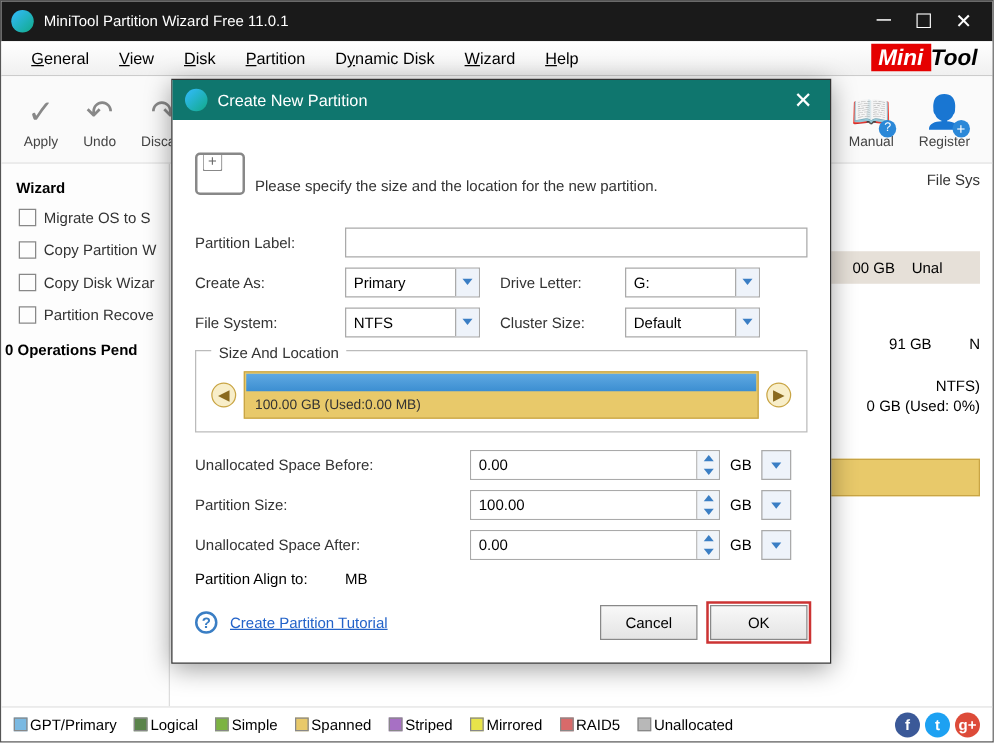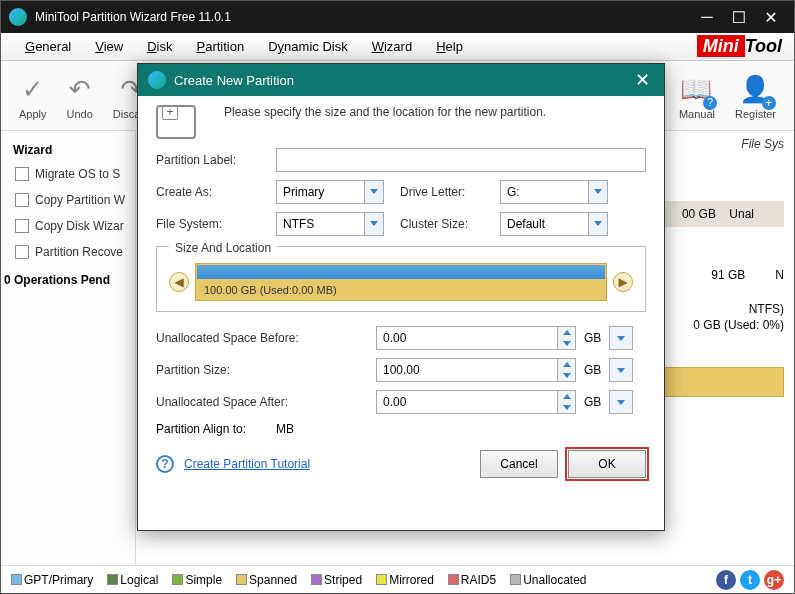--- a/index.html
+++ b/index.html
@@ -29,41 +29,41 @@
     
     .body-area { display: flex; height: calc(100% - 32px - 28px - 70px - 28px); }
     .sidebar { width: 135px; background: #fdfdfd; border-right: 1px solid #ddd; padding: 8px 0; font-size: 12px; }
     .sidebar .section-title { font-weight: bold; padding: 4px 12px; }
     .sidebar .side-item { padding: 6px 4px 6px 14px; display: flex; align-items: center; gap: 6px; color: #333; cursor: pointer; }
     .sidebar .side-item .sicon { width: 14px; height: 14px; border: 1px solid #888; display: inline-block; }
     .sidebar .pending { padding: 8px 3px; font-weight: bold; font-size: 12px; }
     
     
     .main { flex: 1; background: #fff; position: relative; font-size: 12px; padding: 4px; }
-    .main .fs-header { position: absolute; right: 10px; top: 6px; color: #333; font-style: italic; }
+    .main .fs-header { position: absolute; right: 10px; top: 6px; color: #333; }
     .main .disk-row { position: absolute; right: 10px; top: 70px; background: #e6e0d8; padding: 6px 30px 6px 10px; width: 130px; text-align: right; }
     .main .part-info { position: absolute; right: 10px; top: 136px; text-align: right; font-size: 12px; line-height: 1.4; }
     .main .part-bar { position: absolute; right: 10px; top: 236px; width: 130px; height: 30px; background: #e8c96a; border: 1px solid #c9a545; }
     .main .part-bar-inner { height: 100%; width: 4px; background: #7ab9e2; }
     
     
     .legendbar { height: 28px; background: #fff; border-top: 1px solid #ddd; display: flex; align-items: center; padding: 0 10px; font-size: 12px; gap: 14px; }
     .legendbar .legend-item { display: flex; align-items: center; gap: 2px; }
     .legendbar .swatch { width: 11px; height: 11px; border: 1px solid #888; }
     .legendbar .social { margin-left: auto; display: flex; gap: 4px; }
     .legendbar .social-icon { width: 20px; height: 20px; border-radius: 50%; color: #fff; display: flex; align-items: center; justify-content: center; font-size: 12px; font-weight: bold; }
     
     
     .modal { position: absolute; left: 136px; top: 62px; width: 528px; height: 468px; background: #fff; border: 1px solid #333; box-shadow: 0 4px 20px rgba(0,0,0,0.4); font-size: 12px; z-index: 100; }
     .modal .mtitlebar { height: 32px; background: #0f766e; color: #fff; display: flex; align-items: center; padding: 0 10px; }
     .modal .mtitlebar .micon { width: 18px; height: 18px; background: linear-gradient(135deg, #3bf, #1a8); border-radius: 50%; margin-right: 8px; }
     .modal .mtitlebar .mtitle { flex: 1; font-size: 13px; }
     .modal .mtitlebar .mclose { font-size: 18px; cursor: pointer; padding: 0 4px; }
     
-    .modal .mheader { display: flex; align-items: flex-start; padding: 9px 18px; gap: 28px; }
+    .modal .mheader { display: flex; align-items: flex-end; padding: 26px 18px; gap: 8px; }
     .modal .mheader .hicon { width: 40px; height: 34px; border: 2px solid #888; border-radius: 4px; position: relative; }
     .modal .mheader .hicon::before { content: "+"; position: absolute; top: -2px; left: 4px; font-size: 12px; color: #666; border: 1px solid #888; width: 14px; text-align: center; border-top: none; border-radius: 0 0 2px 2px; }
     .modal .mheader .hdesc { font-size: 12px; color: #333; }
     
     .modal .mbody { padding: 0 18px; }
     .form-row { display: flex; align-items: center; margin-bottom: 8px; }
     .form-row label { width: 120px; color: #333; }
     .form-row .finput { height: 24px; border: 1px solid #aaa; padding: 0 6px; font-size: 12px; }
     .form-row .full { flex: 1; }
     .form-row .sel { width: 108px; height: 24px; border: 1px solid #aaa; display: flex; align-items: center; padding: 0 6px; position: relative; background: #fff; }

